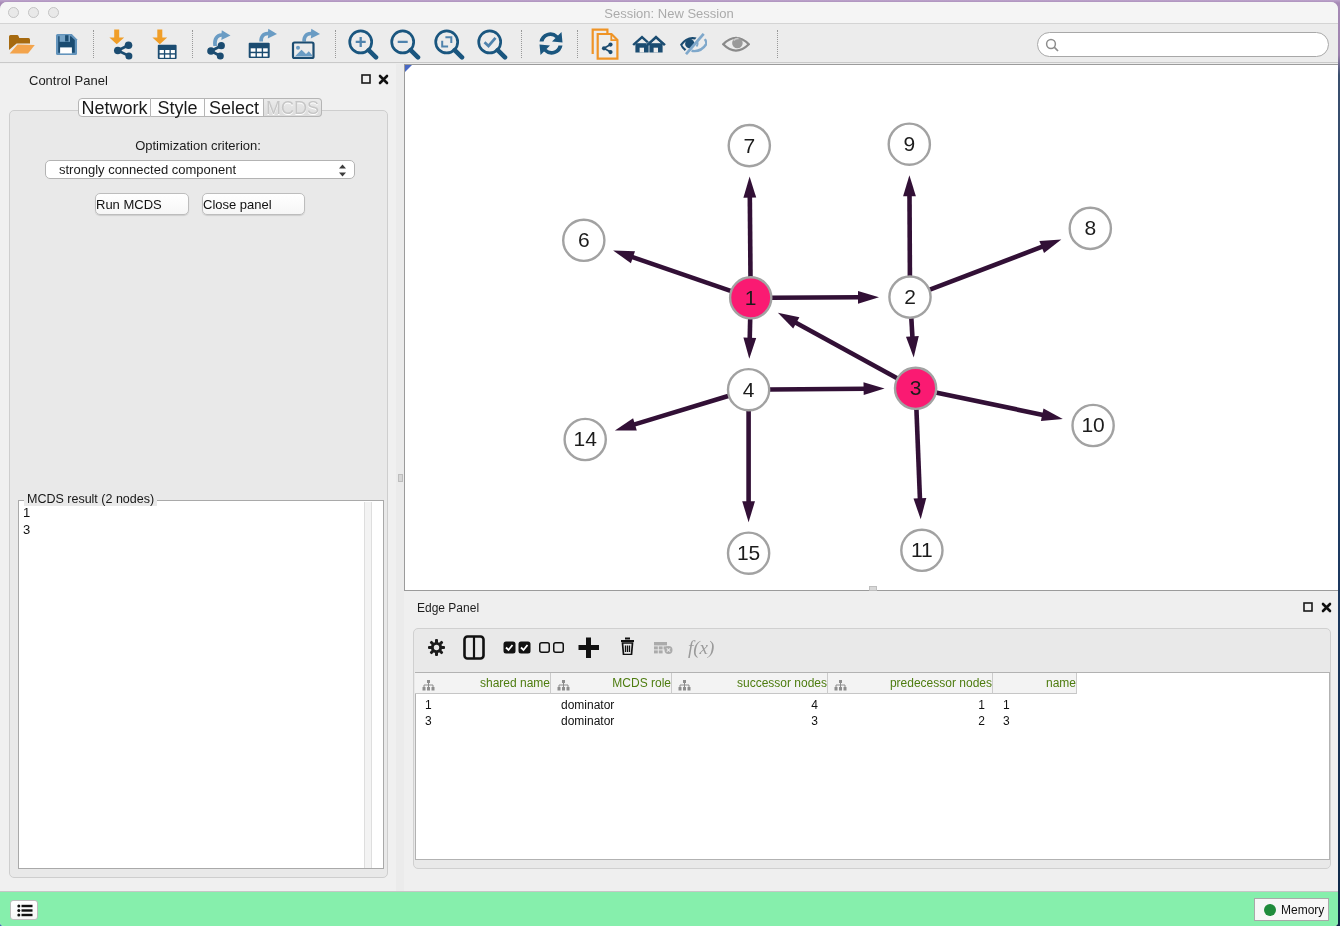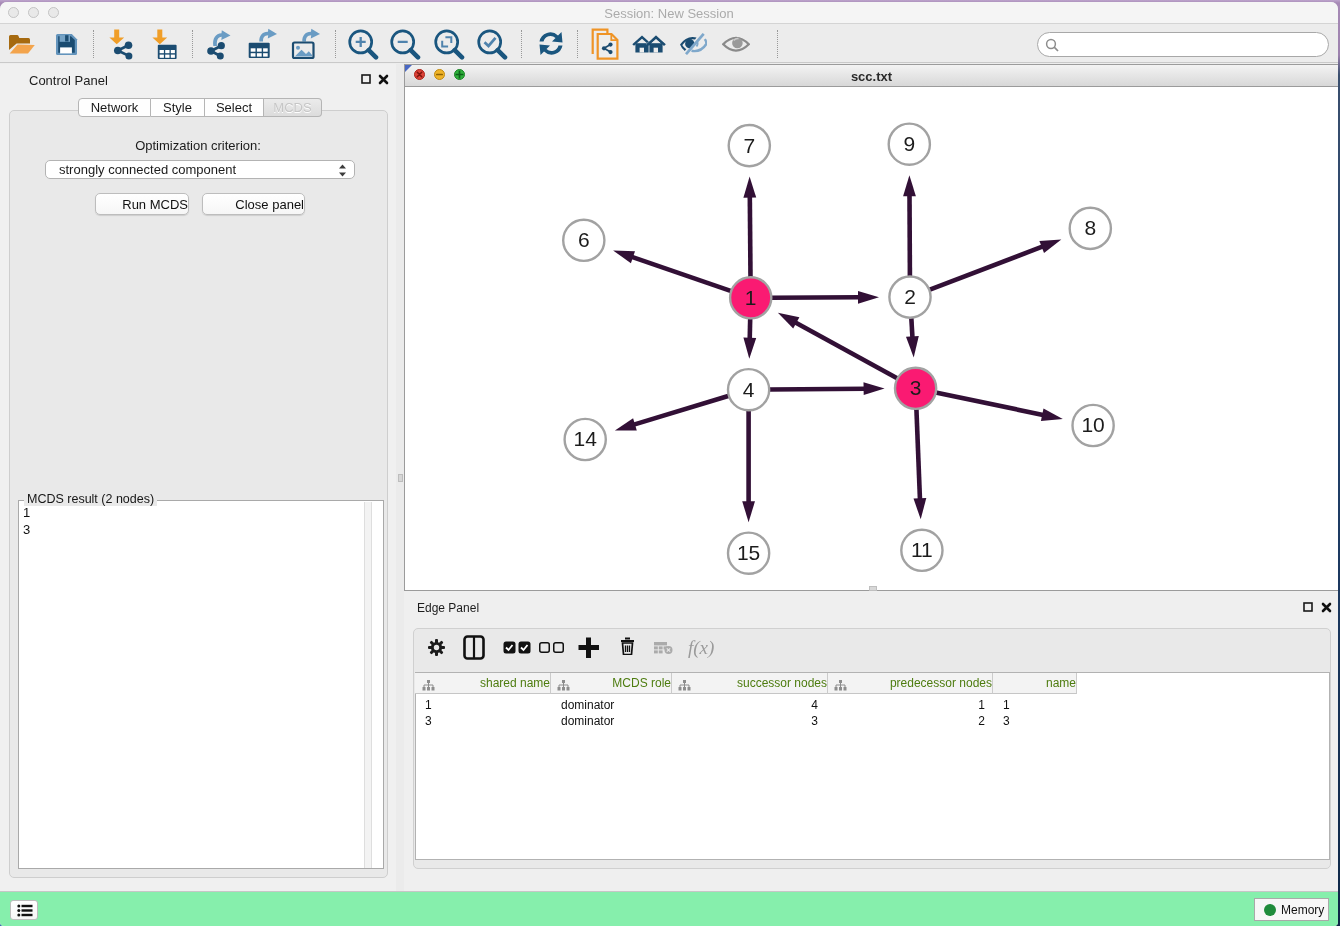--- a/index.html
+++ b/index.html
@@ -14,25 +14,25 @@
 
 #toolbar { position:absolute; left:0; top:22px; width:100%; height:39px; background:#ececec; border-bottom:1px solid #c9c9c9; }
 .sep { position:absolute; top:6px; height:28px; width:0; border-left:1px dotted #999; }
 .ticon { position:absolute; top:4px; }
 #searchbox { position:absolute; left:1037px; top:8px; width:292px; height:25px; background:#fff; border:1px solid #a8a8a8; border-radius:13px; }
 
 #cpanel { position:absolute; left:0; top:62px; width:396px; height:827px; background:#f0f0f0; }
 #cp-title { position:absolute; left:29px; top:9px; font-size:13px; color:#1d1d1d; }
 #cp-content { position:absolute; left:9px; top:46px; width:379px; height:768px; background:#e9e9e9; border:1px solid #cecece; border-radius:5px; }
 .tabrow { position:absolute; display:flex; }
-.tab { height:19px; line-height:18px; font-size:13px; text-align:center; background:#fefefe; border:1px solid #b5b5b5; border-left:none; color:#1a1a1a; padding:0; }
+.tab { height:19px; line-height:18px; font-size:18px; text-align:center; background:#fefefe; border:1px solid #b5b5b5; border-left:none; color:#1a1a1a; padding:0; }
 .tab.first { border-left:1px solid #b5b5b5; border-radius:4px 0 0 4px; }
 .tab.last { border-radius:0 4px 4px 0; }
 .tab.sel { background:linear-gradient(180deg,#ebebeb,#dcdcdc); color:#c6c6c6; text-shadow:0 1px 0 #fff; }
-.btn { position:absolute; background:linear-gradient(180deg,#ffffff,#f6f6f6); border:1px solid #bdbdbd; border-radius:5px; font-size:13px; color:#111; text-align:right; box-shadow:0 1px 1px rgba(0,0,0,0.12); }
+.btn { position:absolute; background:linear-gradient(180deg,#ffffff,#f6f6f6); border:1px solid #bdbdbd; border-radius:5px; font-size:13px; color:#111; text-align:left; box-shadow:0 1px 1px rgba(0,0,0,0.12); }
 
 #netwin { position:absolute; left:404px; top:62px; width:934px; height:527px; border:1px solid #9b9b9b; border-right:none; background:#fff; }
 #nw-titlebar { position:absolute; left:0; top:0; width:100%; height:22px; background:linear-gradient(180deg,#f3f3f3,#d8d8d8); border-bottom:1px solid #9b9b9b; }
 #nw-title { position:absolute; top:4px; width:100%; text-align:center; font-size:13px; font-weight:bold; color:#2a2a2a; }
 .mac { position:absolute; top:4px; width:11px; height:11px; border-radius:50%; }
 
 #tpanel { position:absolute; left:404px; top:589px; width:934px; height:300px; background:#efefef; }
 #tp-title { position:absolute; left:13px; top:10px; font-size:12px; color:#1d1d1d; }
 #tp-box { position:absolute; left:9px; top:37px; width:918px; height:241px; background:#e9e9e9; border:1px solid #d0d0d0; border-radius:5px; }
 #ttable { position:absolute; left:11px; top:81px; width:915px; height:188px; background:#fff; border:1px solid #b2b2b2; }
@@ -226,38 +226,20 @@
     <div style="position:absolute;left:5px;top:-9px;background:#e9e9e9;padding:0 3px;font-size:12.5px;color:#161616;">MCDS result (2 nodes)</div>
     <div style="position:absolute;left:4px;top:3px;font-size:13px;color:#111;line-height:17px;">1<br>3</div>
     <div style="position:absolute;right:11px;top:1px;width:8px;height:366px;background:#f3f3f3;border-left:1px solid #dedede;border-right:1px solid #dedede;"></div>
   </div>
 </div>
 
 <div class="abs" style="left:396px;top:62px;width:8px;height:827px;background:#ebebeb;"></div>
 <div class="abs" style="left:398px;top:472px;width:5px;height:8px;background:#d6d6d6;border:1px solid #bdbdbd;"></div>
 
 <div id="netwin">
-  <div id="nw-titlebar">
-    <div class="mac" style="left:9px;background:#dd4238;border:1px solid #ad2419;">
-      <svg width="9" height="9" viewBox="0 0 9 9" style="position:absolute;left:0;top:0;">
-            <path d="M2.3 2.3 L6.7 6.7 M6.7 2.3 L2.3 6.7" stroke="#7e150d" stroke-width="1.6" stroke-linecap="round"></path>
-          </svg>
-    </div>
-    <div class="mac" style="left:29px;background:#f0b429;border:1px solid #c08a12;">
-      <svg width="9" height="9" viewBox="0 0 9 9" style="position:absolute;left:0;top:0;">
-            <path d="M1.8 4.5 h5.4" stroke="#8e6404" stroke-width="1.7" stroke-linecap="round"></path>
-          </svg>
-    </div>
-    <div class="mac" style="left:49px;background:#2fb13c;border:1px solid #1b8427;">
-      <svg width="9" height="9" viewBox="0 0 9 9" style="position:absolute;left:0;top:0;">
-            <path d="M4.5 1.3 V7.7 M1.3 4.5 H7.7" stroke="#0d611a" stroke-width="1.7" stroke-linecap="round"></path>
-          </svg>
-    </div>
-    <div id="nw-title">scc.txt</div>
-  </div>
   <svg style="position:absolute;left:0;top:0;" width="7" height="7" viewBox="0 0 7 7">
         <path d="M0 0 h7 L0 7 z" fill="#4968c4"></path>
       </svg>
   <div class="abs" style="left:464px;top:521px;width:8px;height:5px;background:#d8d8d8;border:1px solid #bfbfbf;"></div>
   <svg style="position:absolute;left:0;top:23px;" width="933" height="502" viewBox="0 0 933 502" font-family="Liberation Sans, sans-serif">
 <line x1="345.5" y1="189.3" x2="344.8" y2="107.6" stroke="#321036" stroke-width="4.6"></line>
 <polygon points="344.6,88.6 351.2,109.5 338.4,109.7" fill="#321036"></polygon>
 <line x1="326.3" y1="203.1" x2="226.1" y2="168.6" stroke="#321036" stroke-width="4.6"></line>
 <polygon points="208.1,162.4 230.0,163.2 225.9,175.3" fill="#321036"></polygon>
 <line x1="366.2" y1="209.7" x2="455.0" y2="209.3" stroke="#321036" stroke-width="4.6"></line>

